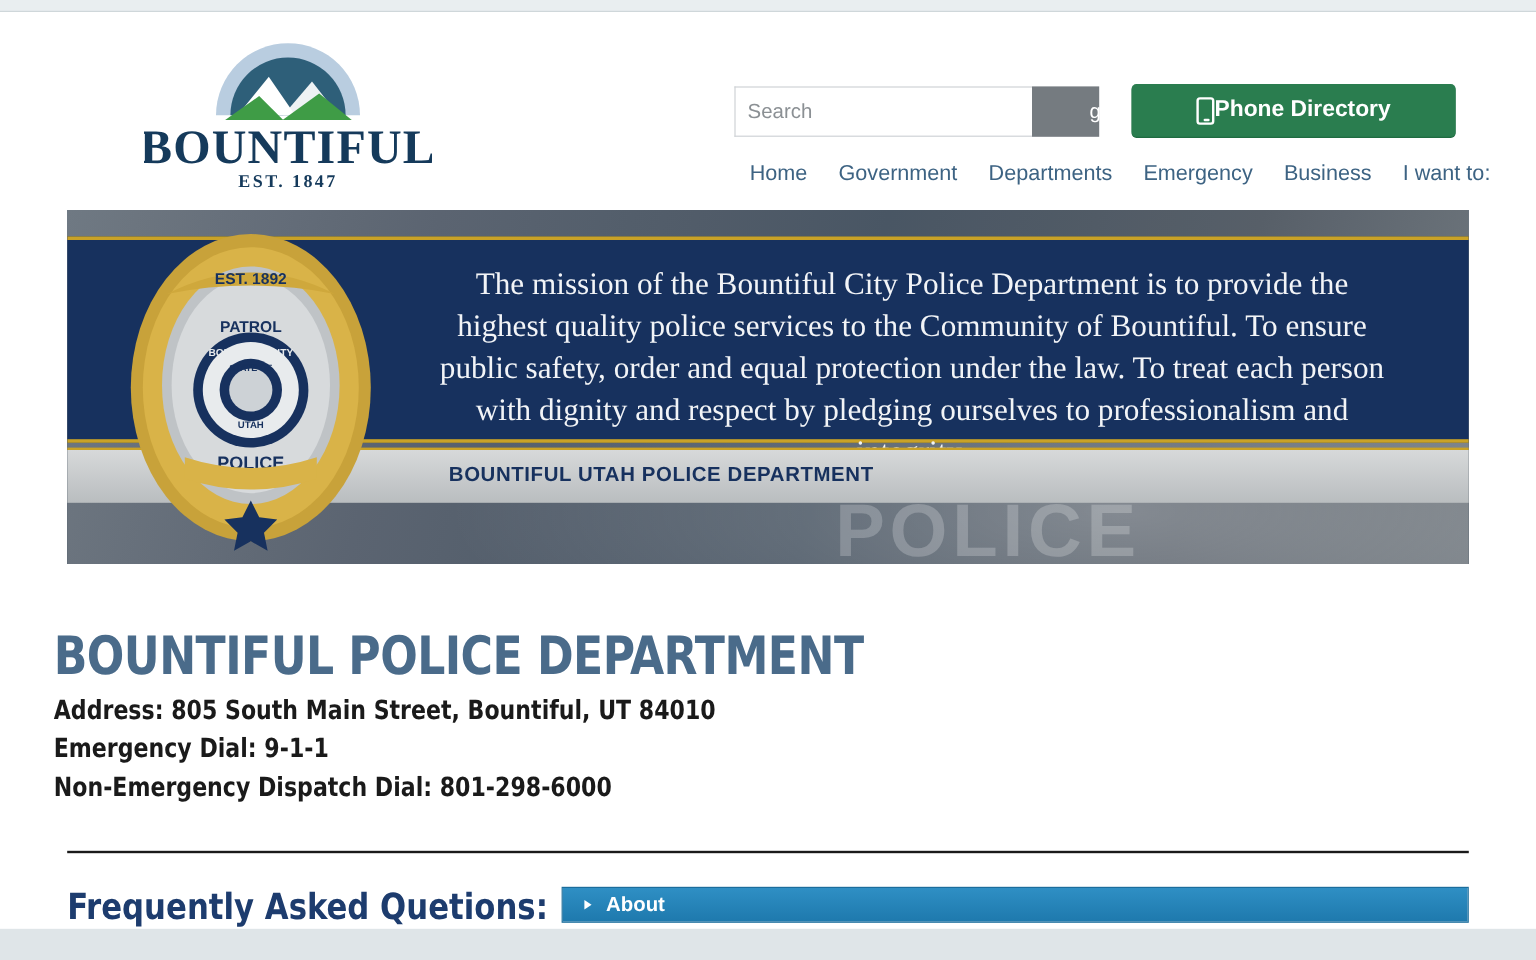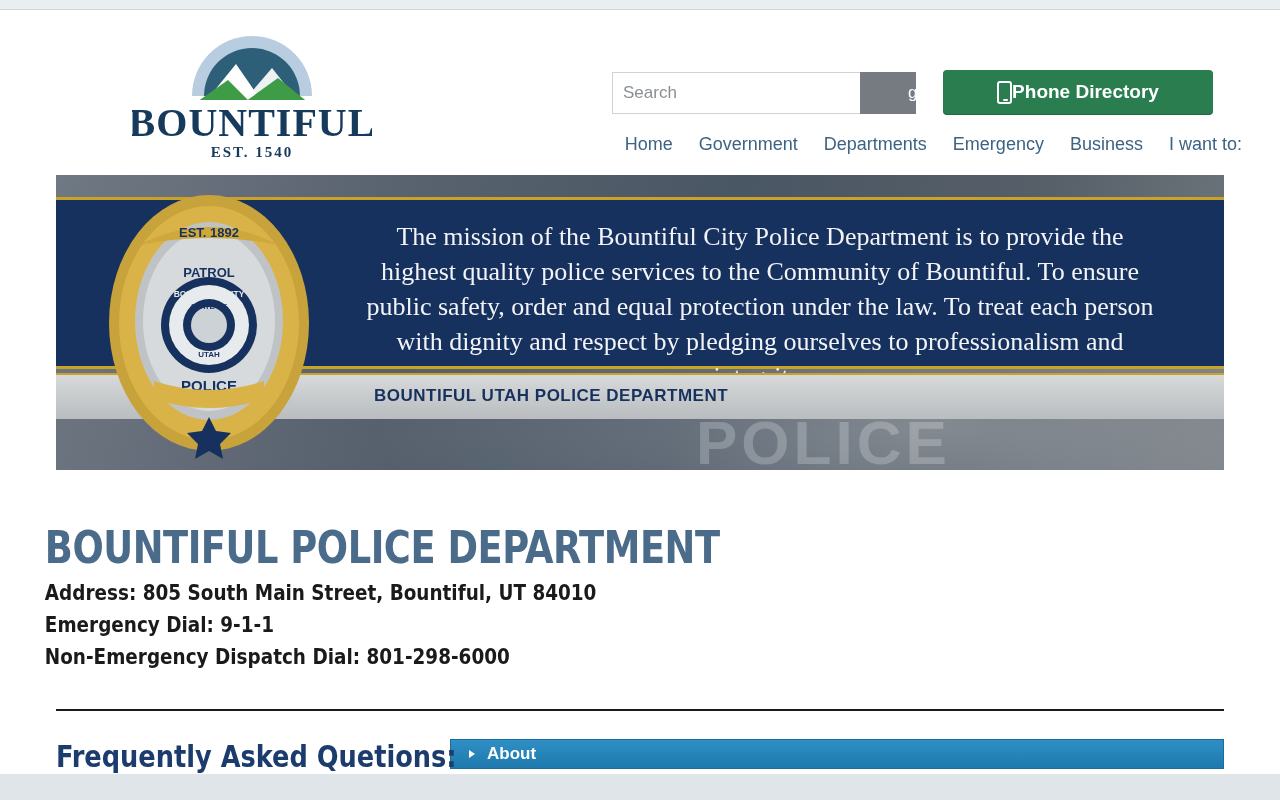--- a/index.html
+++ b/index.html
@@ -13,21 +13,21 @@
     height:10px; background:#e9eef0; border-bottom:1px solid #cfd7da;
   }
   .page {
     width:1280px; background:#ffffff; position:relative;
   }
   
   .header {
     position:relative; height:165px; background:#fff;
   }
   .logo {
-    position:absolute; left:132px; top:8px; width:240px; height:155px;
+    position:absolute; left:120px; top:8px; width:240px; height:155px;
     text-align:center;
   }
   .logo svg { display:block; }
   .logo .est {
     font-family:"Liberation Serif", serif;
     font-size:15px; letter-spacing:2px; color:#153a5b;
     font-weight:bold; margin-top:-4px;
   }
   .search-row {
     position:absolute; left:612px; top:62px; display:flex; align-items:stretch;
@@ -113,21 +113,21 @@
   }
   .titleblock .line {
     font-size:22px; font-weight:bold; color:#1a1a1a; margin-top:7px;
     font-family:"DejaVu Sans Condensed","Liberation Sans", sans-serif;
     transform:scaleX(.93); transform-origin:center;
   }
   .divider {
     margin:40px 56px 0 56px; border-top:2px solid #1a1a1a;
   }
   
-  .faqarea { display:flex; padding:28px 56px 0 56px; gap:14px; }
+  .faqarea { display:flex; padding:28px 56px 0 56px; gap:32px; }
   .faqleft {
     width:380px; font-size:30px; font-weight:bold; color:#1d3c6e;
     font-family:"DejaVu Sans Condensed","Liberation Sans", sans-serif;
     transform:scaleX(.95); transform-origin:left;
     white-space:nowrap;
   }
   .faqright { flex:1; }
   .accordion-item {
     background:linear-gradient(#2f8fc4,#1e79ad);
     color:#fff; height:30px; display:flex; align-items:center;
@@ -153,21 +153,21 @@
       <svg width="240" height="130" viewBox="0 0 240 130">
         <path d="M60 78 A60 60 0 0 1 180 78 Z" fill="#b9cde0"></path>
         <path d="M72 78 A48 48 0 0 1 168 78 Z" fill="#2e5f79"></path>
         <path d="M78 78 L104 46 L126 78 Z" fill="#ffffff"></path>
         <path d="M116 78 L140 50 L162 78 Z" fill="#ffffff" opacity="0.92"></path>
         <path d="M62 86 L96 62 L120 86 Z" fill="#3f9c46"></path>
         <path d="M110 86 L146 60 L178 86 Z" fill="#3f9c46"></path>
         <rect x="58" y="82" width="124" height="6" fill="#ffffff"></rect>
         <text x="120" y="118" text-anchor="middle" font-family="Liberation Serif, serif" font-size="40" font-weight="bold" fill="#153a5b" letter-spacing="1">BOUNTIFUL</text>
       </svg>
-      <div class="est">EST. 1540</div>
+      <div class="est">EST. 1847</div>
     </div>
 
     <div class="search-row">
       <input class="search-input" type="text" placeholder="Search" style="">
       <button class="search-go">go</button>
     </div>
 
     <div class="phone-dir">
       <span class="ph-icon"></span>
       <span>Phone Directory</span>

